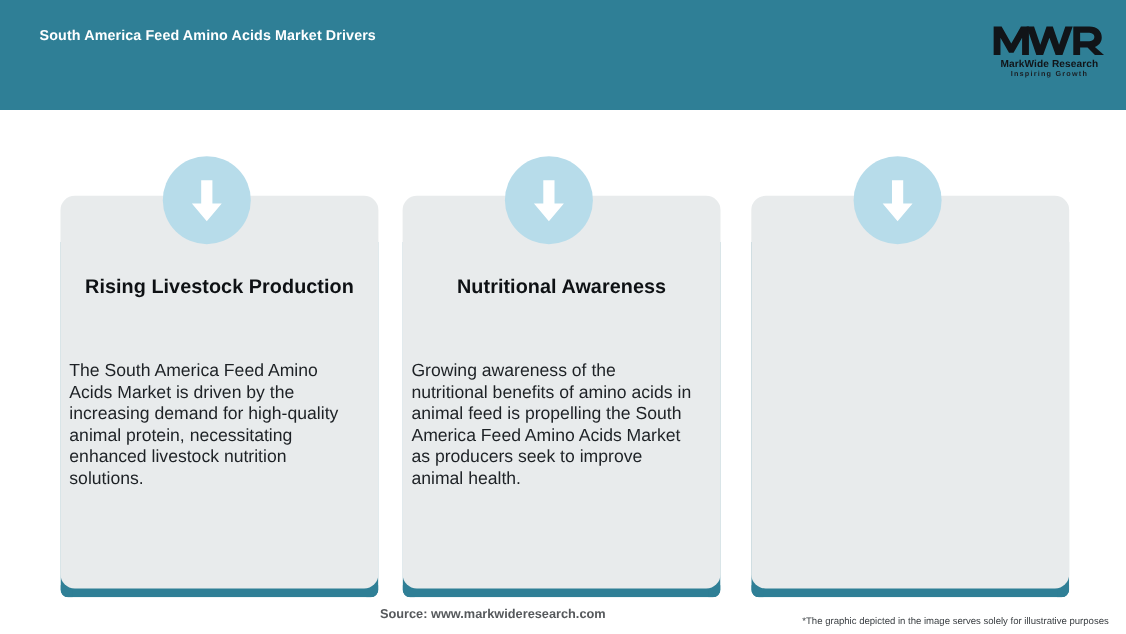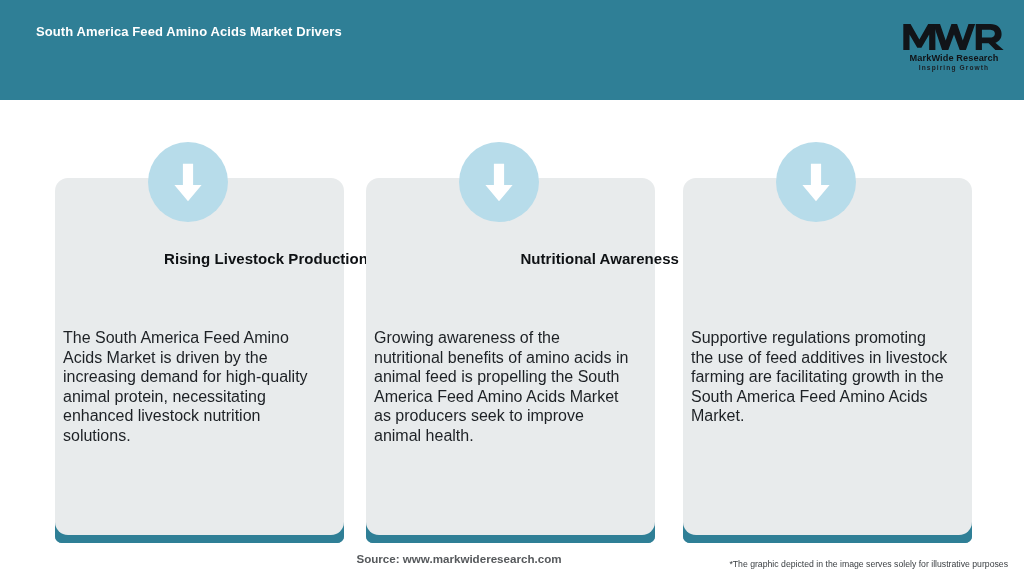--- a/index.html
+++ b/index.html
@@ -125,43 +125,42 @@
     align-items: center;
     justify-content: center;
   }
   .icon-circle svg { display: block; }
 
   .card-title {
     position: absolute;
     left: 24px;
     top: 150px;
     width: 289px;
-    text-align: right;
-    font-size: 15px;
+    text-align: center;
+    font-size: 18px;
     font-weight: bold;
     color: #0e1114;
     letter-spacing: 0.05px;
-    margin-left: 24px;
   }
 
   .card-body {
     position: absolute;
     left: 32px;
     top: 228px;
     width: 258px;
     font-size: 16px;
     line-height: 19.6px;
     color: #1d2125;
     text-align: left;
   }
 
   
   .source {
     position: absolute;
-    left: 11px;
+    left: 0;
     top: 558px;
     width: 896px;
     text-align: center;
     font-size: 11.6px;
     font-weight: bold;
     color: #56595c;
     transform: translateY(-50%);
   }
   .disclaimer {
     position: absolute;
@@ -224,19 +223,18 @@
   </div>
 
   <div class="card-wrap c2">
     <div class="bracket"></div>
     <div class="panel"></div>
     <div class="icon-circle">
       <svg viewBox="0 0 40 48" width="34" height="41" aria-hidden="true">
         <path d="M14 2 L26 2 L26 27 L36 27 L20 46 L4 27 L14 27 Z" fill="#FFFFFF"></path>
       </svg>
     </div>
-    <div class="card-body">Supportive regulations promoting the use of feed additives in livestock farming are facilitating growth in the South America Feed Amino Acids Market.</div>
   </div>
 
 </div>
 
 <div class="source">Source: www.markwideresearch.com</div>
 <div class="disclaimer">*The graphic depicted in the image serves solely for illustrative purposes</div>
 
 </body></html>

